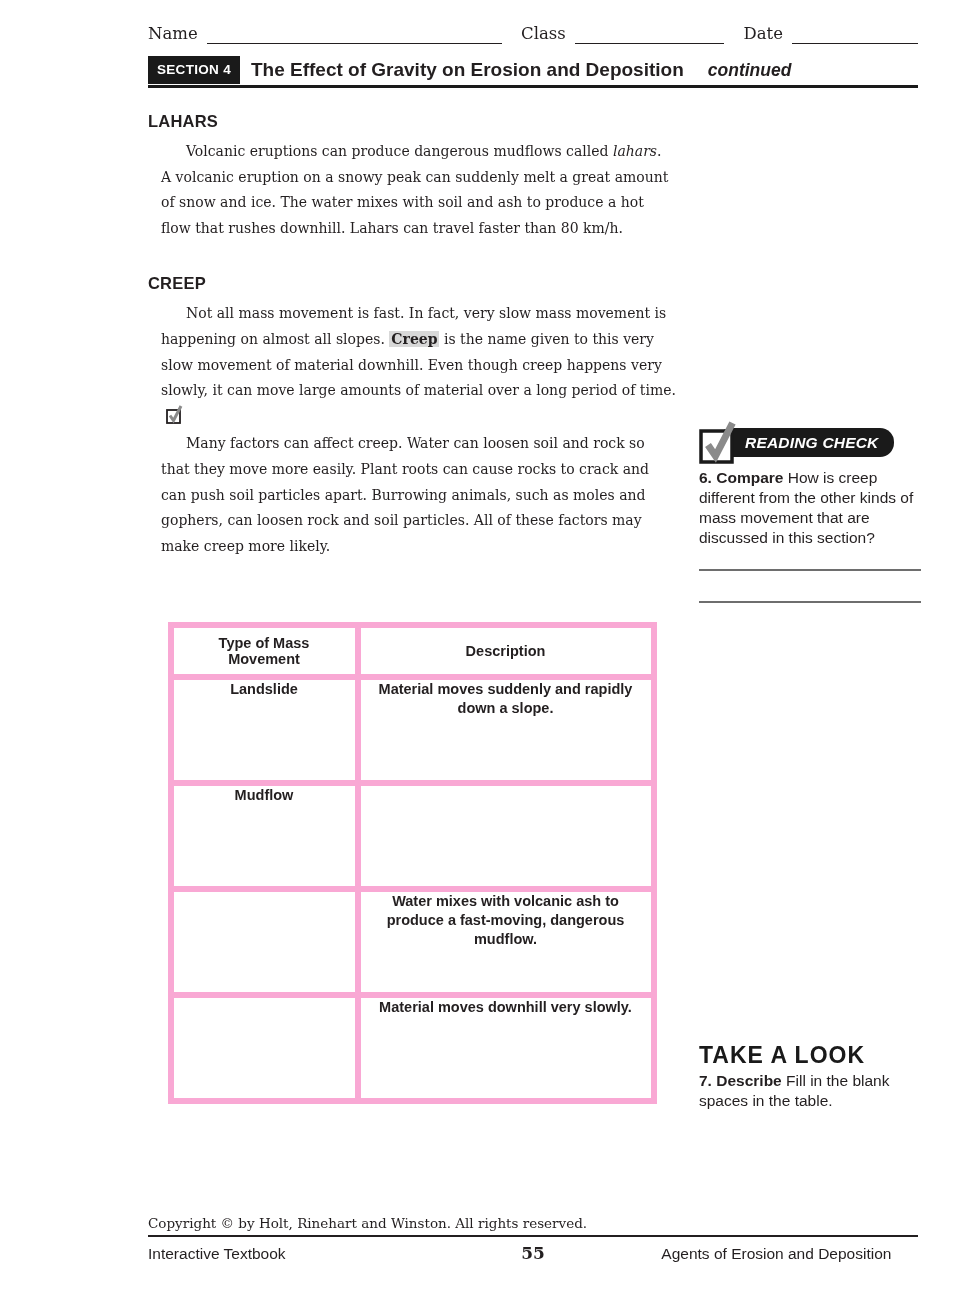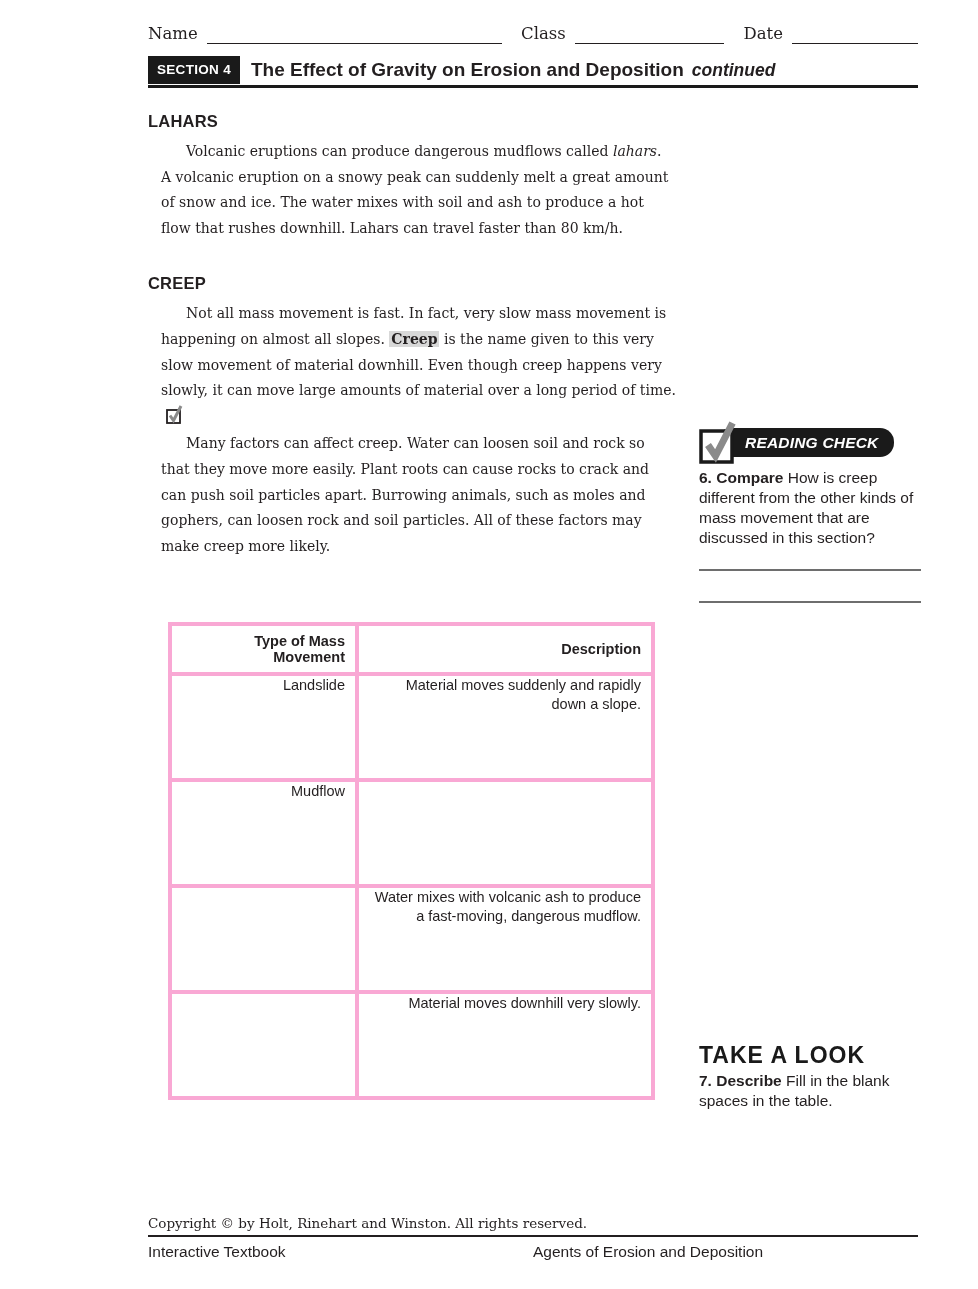--- a/index.html
+++ b/index.html
@@ -25,21 +25,21 @@
     position:absolute; left:148px; top:56px; width:770px;
     display:flex; align-items:center;
     font-family:"Liberation Sans", sans-serif;
   }
   .section-badge {
     background:#1a1a1a; color:#ffffff; font-weight:bold;
     font-size:13.5px; letter-spacing:0.3px; padding:7px 9px 7px 9px;
     line-height:14px; white-space:nowrap;
   }
   .section-title { font-size:19px; font-weight:700; margin-left:11px; white-space:nowrap;text-align:right; }
-  .section-continued { font-size:17.5px; font-weight:700; font-style:italic; margin-left:8px; white-space:nowrap; }
+  .section-continued { font-size:17.5px; font-weight:700; font-style:italic; margin-left:24px; white-space:nowrap; }
   .header-rule {
     position:absolute; left:148px; top:85px; width:770px; height:3px; background:#1a1a1a;
   }
   
   .main-col { position:absolute; left:148px; top:112px; width:528px; }
   .sect-heading {
     font-family:"Liberation Sans", sans-serif; font-weight:bold;
     font-size:16.5px; letter-spacing:0.2px; margin-bottom:8px;
   }
   .body-p {
@@ -51,25 +51,25 @@
   .check-inline { vertical-align:-3px; margin-left:4px; }
   
   .mm-table {
     position:absolute; left:168px; top:622px;
     border-collapse:collapse; table-layout:fixed;
     font-family:"Liberation Sans", sans-serif; font-size:14.5px;
   }
   .mm-table col.c1 { width:187px; }
   .mm-table col.c2 { width:296px; }
   .mm-table th, .mm-table td {
-    border:4px solid #f9a8d4; vertical-align:top; text-align:right;
+    border:6px solid #f9a8d4; vertical-align:top; text-align:center;
     padding:0 10px 6px 9px;
   }
   .mm-table th { height:31px; font-size:14.5px; font-weight:bold; padding-top:7px; padding-bottom:7px; vertical-align:middle; }
-  .mm-table td { height:106px; line-height:19px; }
+  .mm-table td { height:106px; line-height:19px;font-weight:bold; }
   
   .sidebar-rc {
     position:absolute; left:699px; top:418px; width:222px;
     font-family:"Liberation Sans", sans-serif; font-size:15.5px; line-height:20px;
   }
   .rc-badge-row { position:relative; height:46px; }
   .rc-check-icon { position:absolute; left:0; top:0; z-index:2; }
   .rc-pill {
     position:absolute; left:18px; top:10px; height:29px;
     background:#1a1a1a; border-radius:14px; color:#ffffff;
@@ -183,17 +183,18 @@
   <div class="sidebar-tal">
     <div class="tal-heading">TAKE A LOOK</div>
     <div><span class="q-bold">7.</span> <span class="q-bold">Describe</span> <span>Fill in the blank spaces in the table.</span></div>
   </div>
 
   <div class="footer">
     <div class="footer-copyright">Copyright © by Holt, Rinehart and Winston. All rights reserved.</div>
     <div class="footer-rule"></div>
     <div class="footer-row">
       <span class="footer-left">Interactive Textbook</span>
+      <span class="footer-page">55</span>
       <span class="footer-right">Agents of Erosion and Deposition</span>
     </div>
   </div>
 
 </div>
 
 </body></html>

